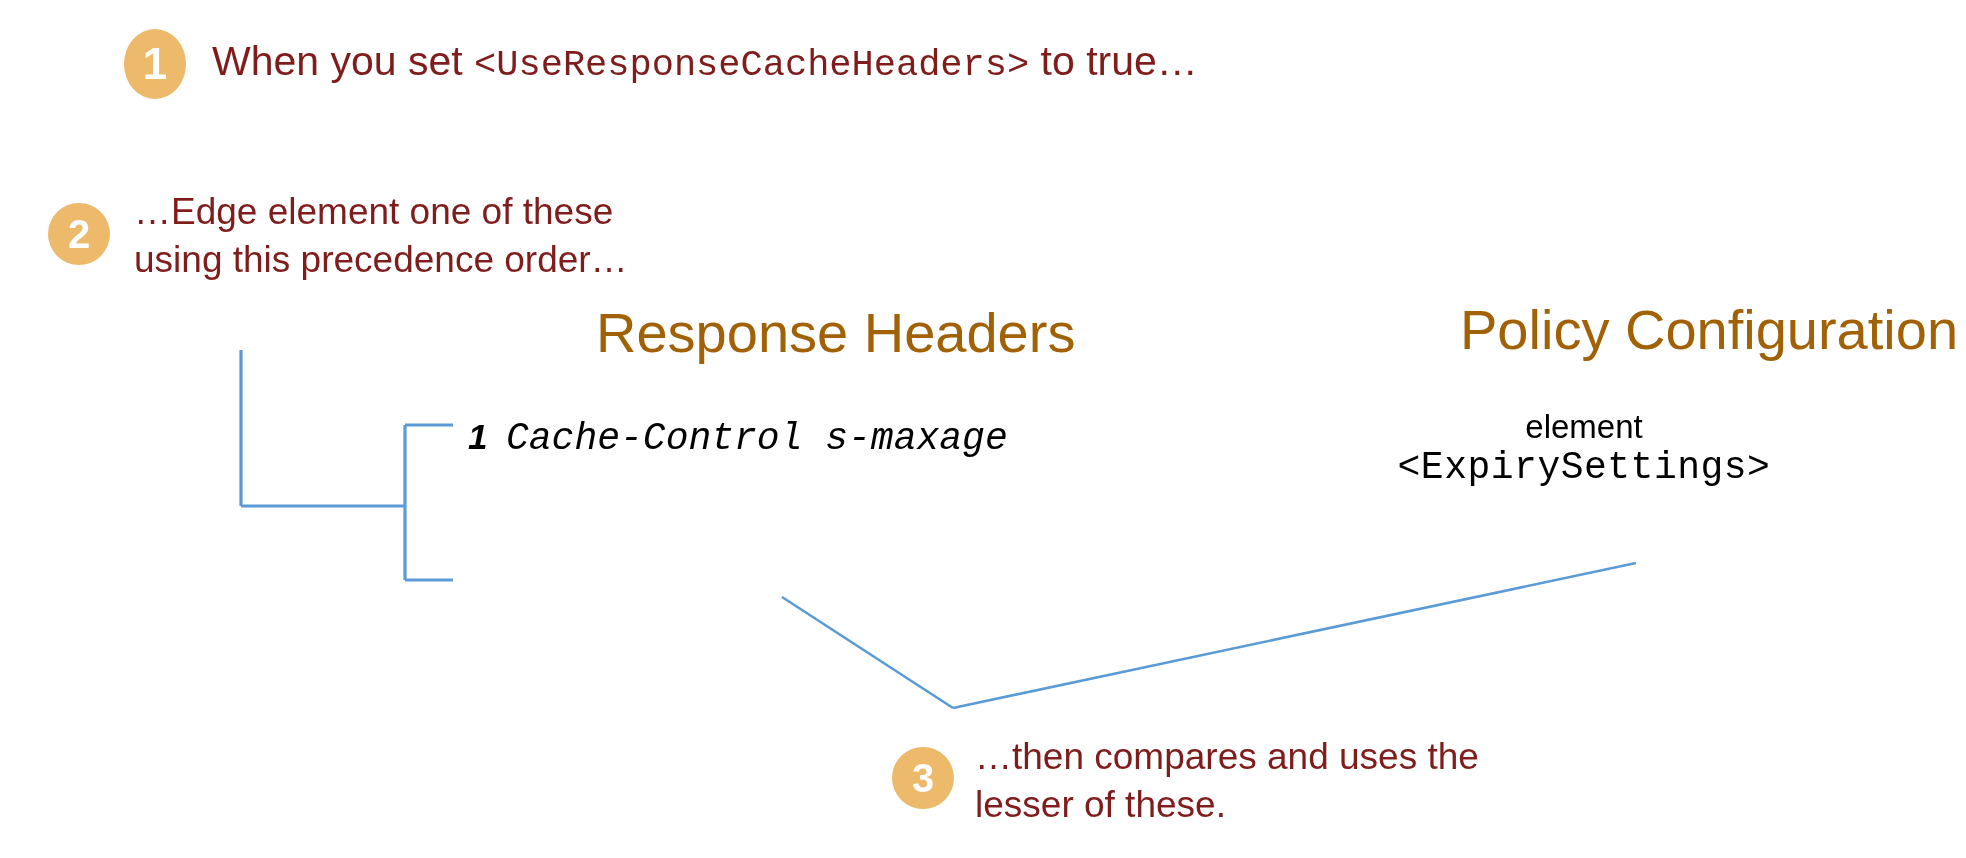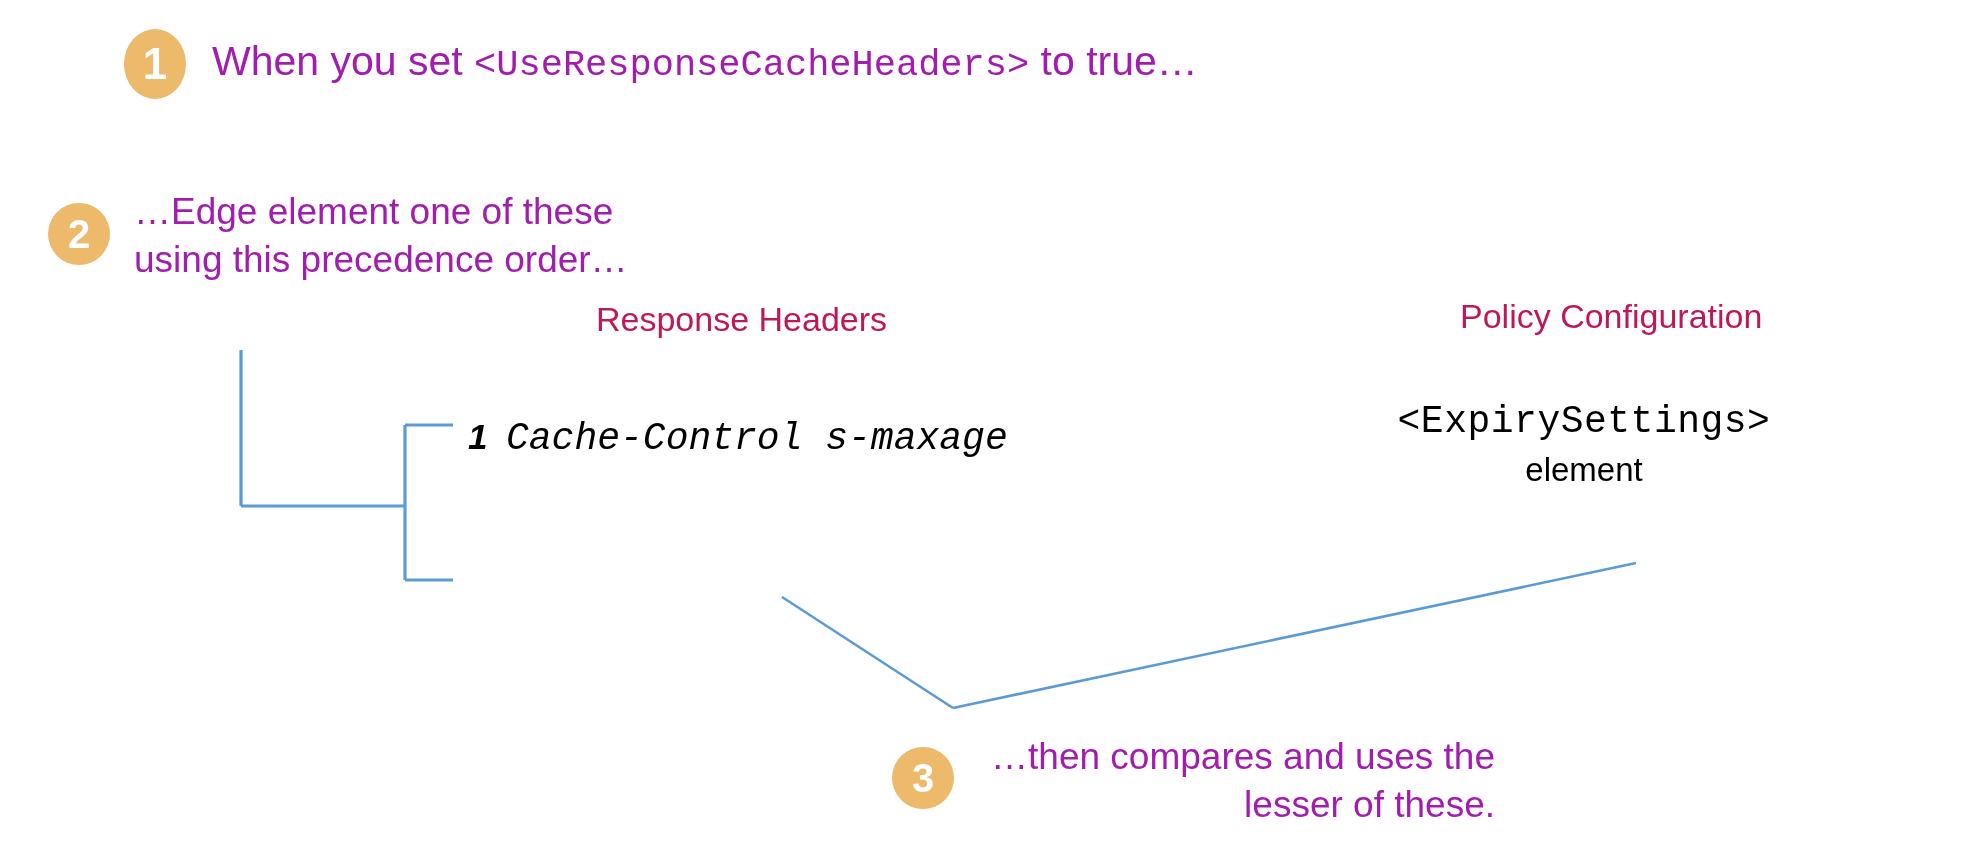--- a/index.html
+++ b/index.html
@@ -69,21 +69,21 @@
     left: 892px;
     top: 747px;
     width: 62px;
     height: 62px;
     font-size: 40px;
   }
 
   
   .callout {
     position: absolute;
-    color: #a21caf;
+    color: #7f1d1d;
   }
 
   #callout-1-text {
     left: 212px;
     top: 38px;
     font-size: 41px;
     line-height: 1.15;
     white-space: nowrap;
   }
   #callout-1-text .mono {
@@ -98,28 +98,28 @@
     line-height: 1.30;
     width: 520px;
   }
 
   #callout-3-text {
     left: 975px;
     top: 733px;
     font-size: 37px;
     line-height: 1.30;
     width: 520px;
-    text-align: right;
+    text-align: left;
   }
 
   
   .col-heading {
     position: absolute;
-    font-size: 34px;
-    color: #be185d;
+    font-size: 56px;
+    color: #a16207;
     white-space: nowrap;
   }
   #heading-response-headers {
     left: 596px;
     top: 300px;
   }
   #heading-policy-configuration {
     left: 1424px;
     top: 297px;
     margin-left: 36px;
@@ -211,22 +211,22 @@
 
   <div id="header-list">
     <span class="row">
       <span class="rank">1</span><span>Cache-Control s-maxage</span>
     </span>
   </div>
 
   <div class="col-heading" id="heading-policy-configuration">Policy Configuration</div>
 
   <div id="policy-block">
+    <span id="policy-element-word">element</span>
     <span id="policy-element-tag">&lt;ExpirySettings&gt;</span>
-    <span id="policy-element-word">element</span>
   </div>
 
   <div class="badge badge-3">
     <span>3</span>
   </div>
   <div class="callout" id="callout-3-text">…then compares and uses the lesser of these.</div>
 
 </div>
 
 </body></html>

